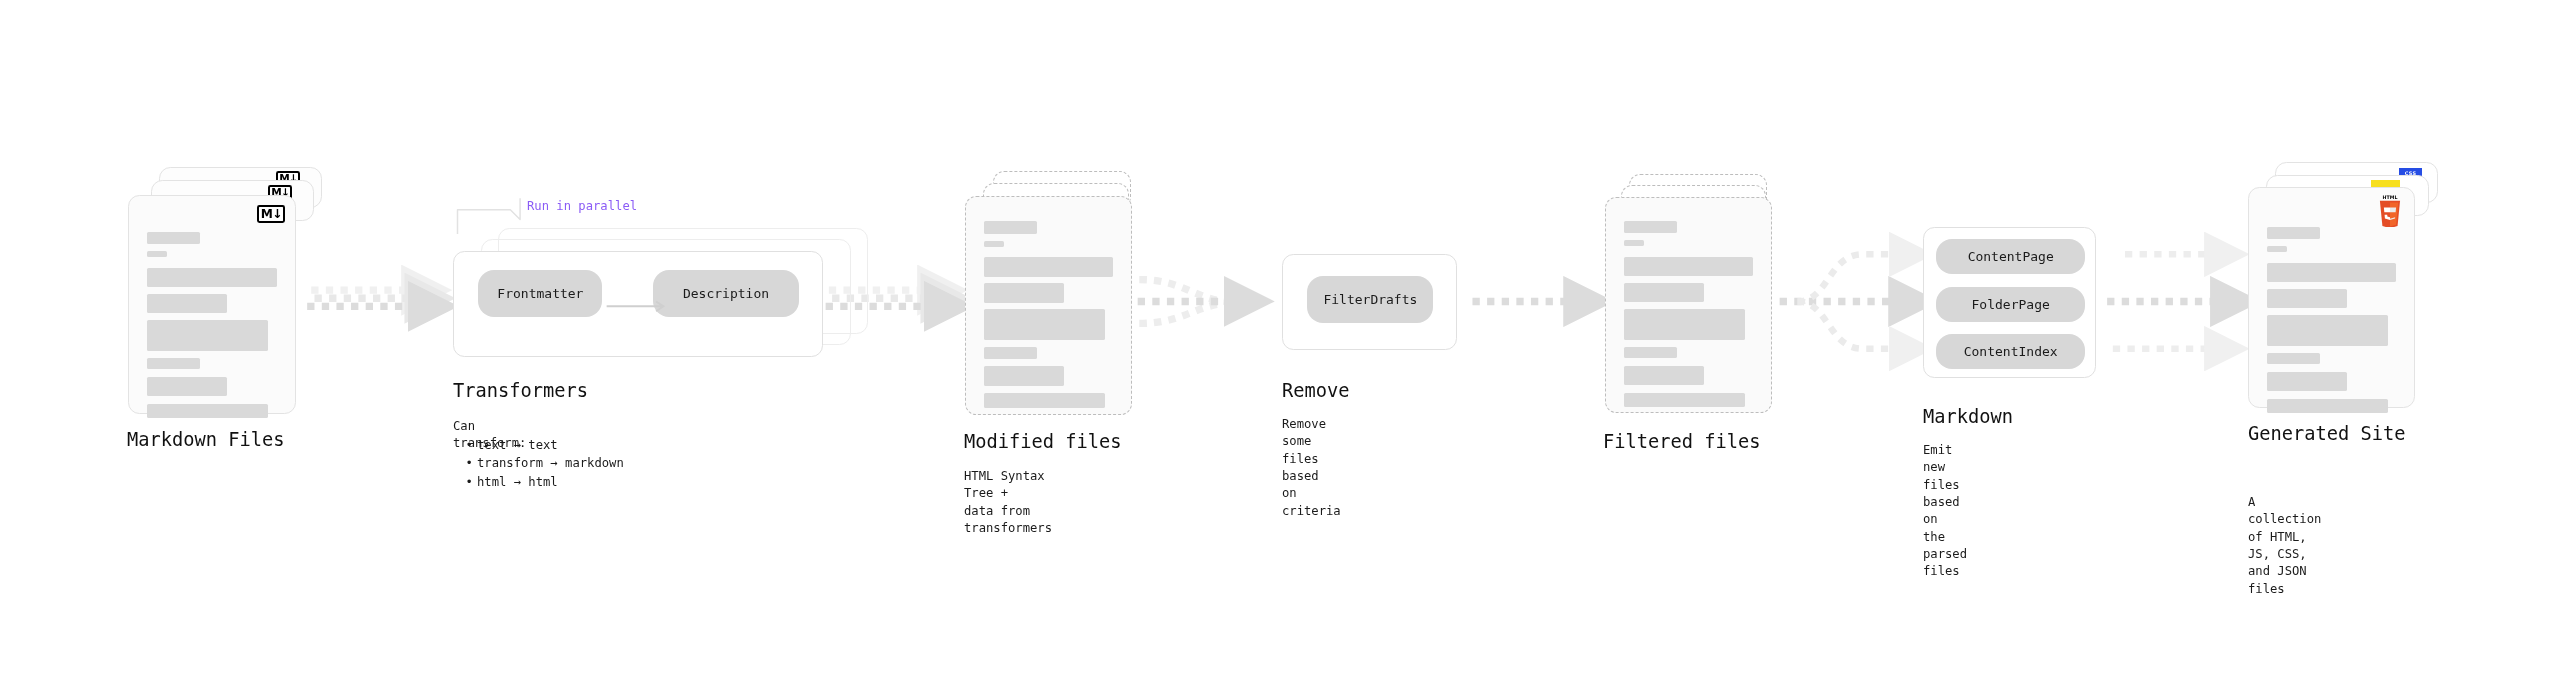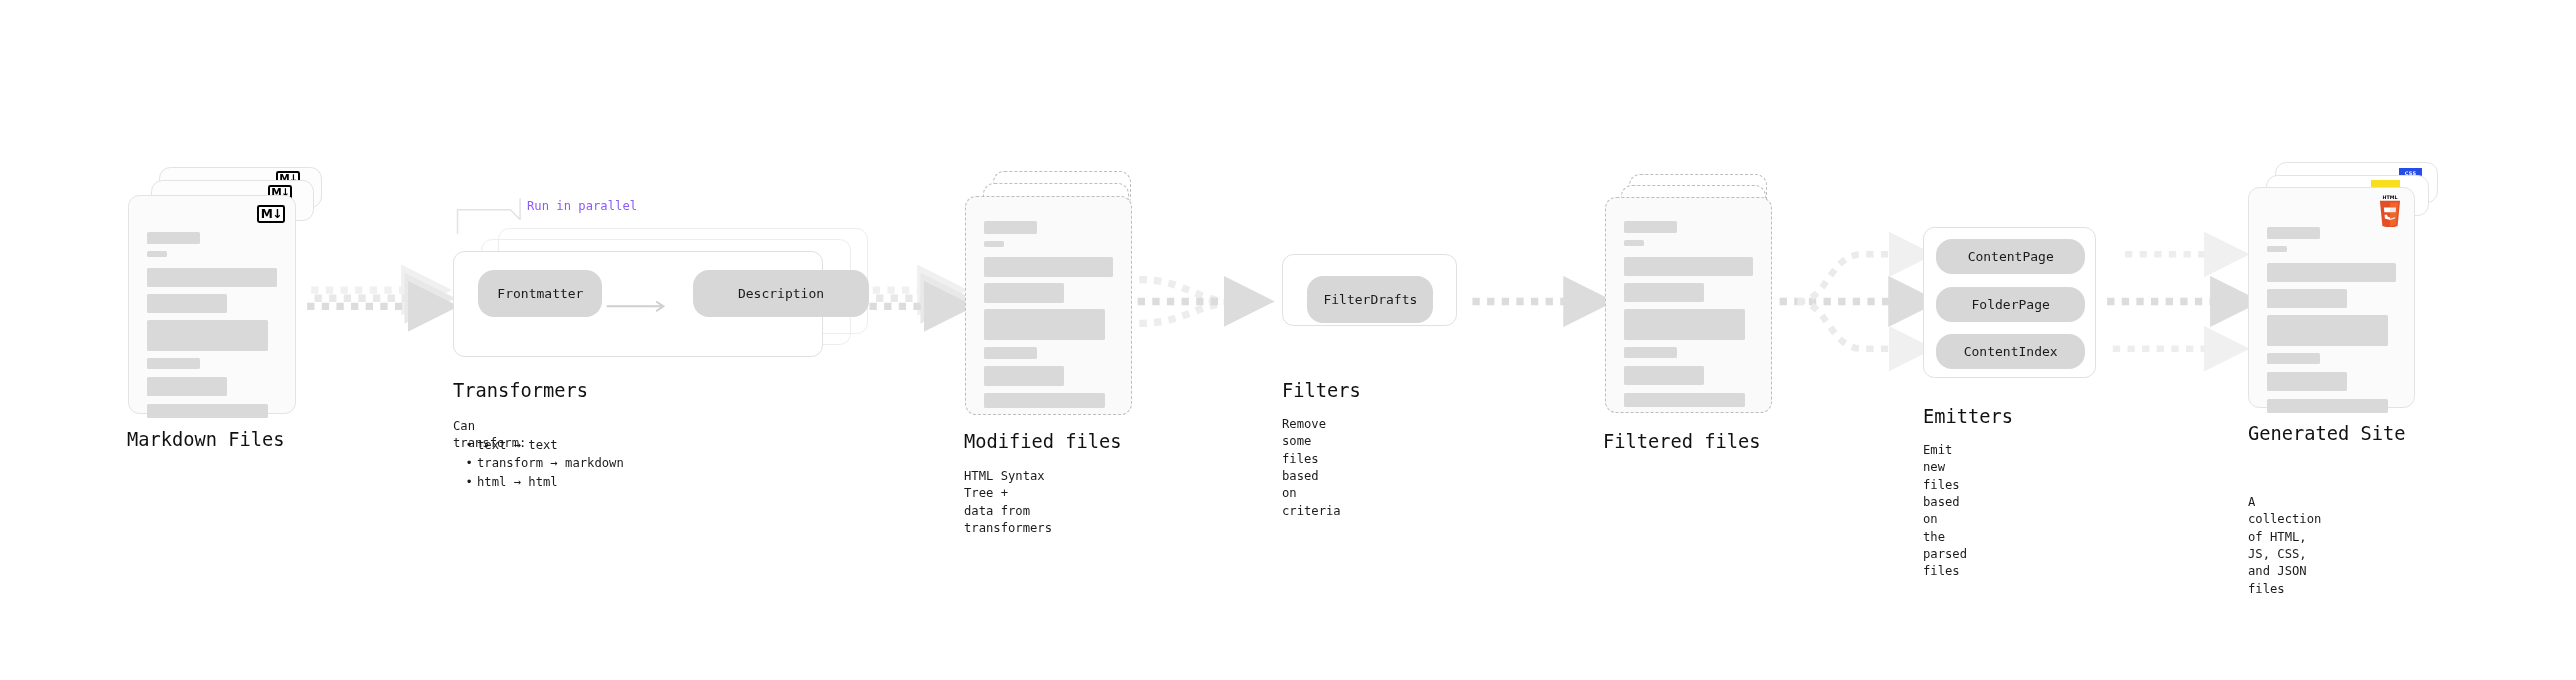--- a/index.html
+++ b/index.html
@@ -262,21 +262,21 @@
 
     <svg width="98" height="49" style="position:absolute; left:611px; top:268px;" viewBox="0 0 120 60">
       <path d="M3,15 L58,15" stroke="#ececec" stroke-width="2.4" fill="none"></path>
       <path d="M52,9 L60,15 L52,21" stroke="#ececec" stroke-width="2.4" fill="none"></path>
       <path d="M0,30 L56,30" stroke="#e3e3e3" stroke-width="2.4" fill="none"></path>
       <path d="M50,24 L58,30 L50,36" stroke="#e3e3e3" stroke-width="2.4" fill="none"></path>
     </svg>
 
     <div class="procbox" style="left:453px; top:251px; width:370px; height:106px;">
       <div class="chip" style="left:24.4px; top:18px; width:124px; height:47px;">Frontmatter</div>
-      <div class="chip" style="left:199px; top:18px; width:176px; height:47px;margin-left:40px;">Description</div>
+      <div class="chip" style="left:199px; top:18px; width:146px; height:47px;">Description</div>
     </div>
 
     <svg width="73" height="16.3" style="position:absolute; left:605px; top:299px;" viewBox="0 0 90 20">
       <path d="M2,9 L70,9" stroke="#cfcfcf" stroke-width="2.4" fill="none"></path>
       <path d="M63,3 L72,9 L63,15" stroke="#cfcfcf" stroke-width="2.4" fill="none"></path>
     </svg>
 
     <div class="annot" style="left:527px; top:199px;">Run in parallel</div>
 
     <div class="title" style="left:453px; top:380px;">Transformers</div>
@@ -311,25 +311,25 @@
     </div>
 
     <div class="title" style="left:964px; top:431px;">Modified files</div>
 
     <div class="subtitle" style="left:964px; top:468px;">HTML Syntax Tree +
 data from transformers</div>
   </div>
 
   <div class="node">
 
-    <div class="procbox" style="left:1282px; top:254px; width:175px; height:72px;">
+    <div class="procbox" style="left:1282px; top:254px; width:175px; height:96px;">
       <div class="chip" style="left:24.4px; top:21px; width:126px; height:47px;">FilterDrafts</div>
     </div>
 
-    <div class="title" style="left:1282px; top:380px;">Filters</div>
+    <div class="title" style="left:1282px; top:380px;">Remove</div>
 
     <div class="subtitle" style="left:1282px; top:416px;">Remove some files based
 on criteria</div>
   </div>
 
   <div class="node">
 
     <div class="card dashed" style="left:1629px; top:174px; width:138px; height:37px; background:#ffffff;"></div>
     <div class="card dashed" style="left:1621px; top:185px; width:145px; height:37px; background:#ffffff;"></div>
 
@@ -350,21 +350,21 @@
   </div>
 
   <div class="node">
 
     <div class="procbox" style="left:1923px; top:227px; width:173px; height:151px;">
       <div class="chip" style="left:12.2px; top:11.4px; width:149px; height:35px;">ContentPage</div>
       <div class="chip" style="left:12.2px; top:59px; width:149px; height:35px;">FolderPage</div>
       <div class="chip" style="left:12.2px; top:106px; width:149px; height:35px;">ContentIndex</div>
     </div>
 
-    <div class="title" style="left:1923px; top:406px;">Emitters</div>
+    <div class="title" style="left:1923px; top:406px;">Markdown</div>
 
     <div class="subtitle" style="left:1923px; top:442px;">Emit new files based on
 the parsed files</div>
   </div>
 
   <div class="node">
 
     <div class="card" style="left:2275px; top:162px; width:163px; height:41px; background:#ffffff;"></div>
     <div class="badge badge-css" style="left:2399px; top:168px;">CSS</div>
 

